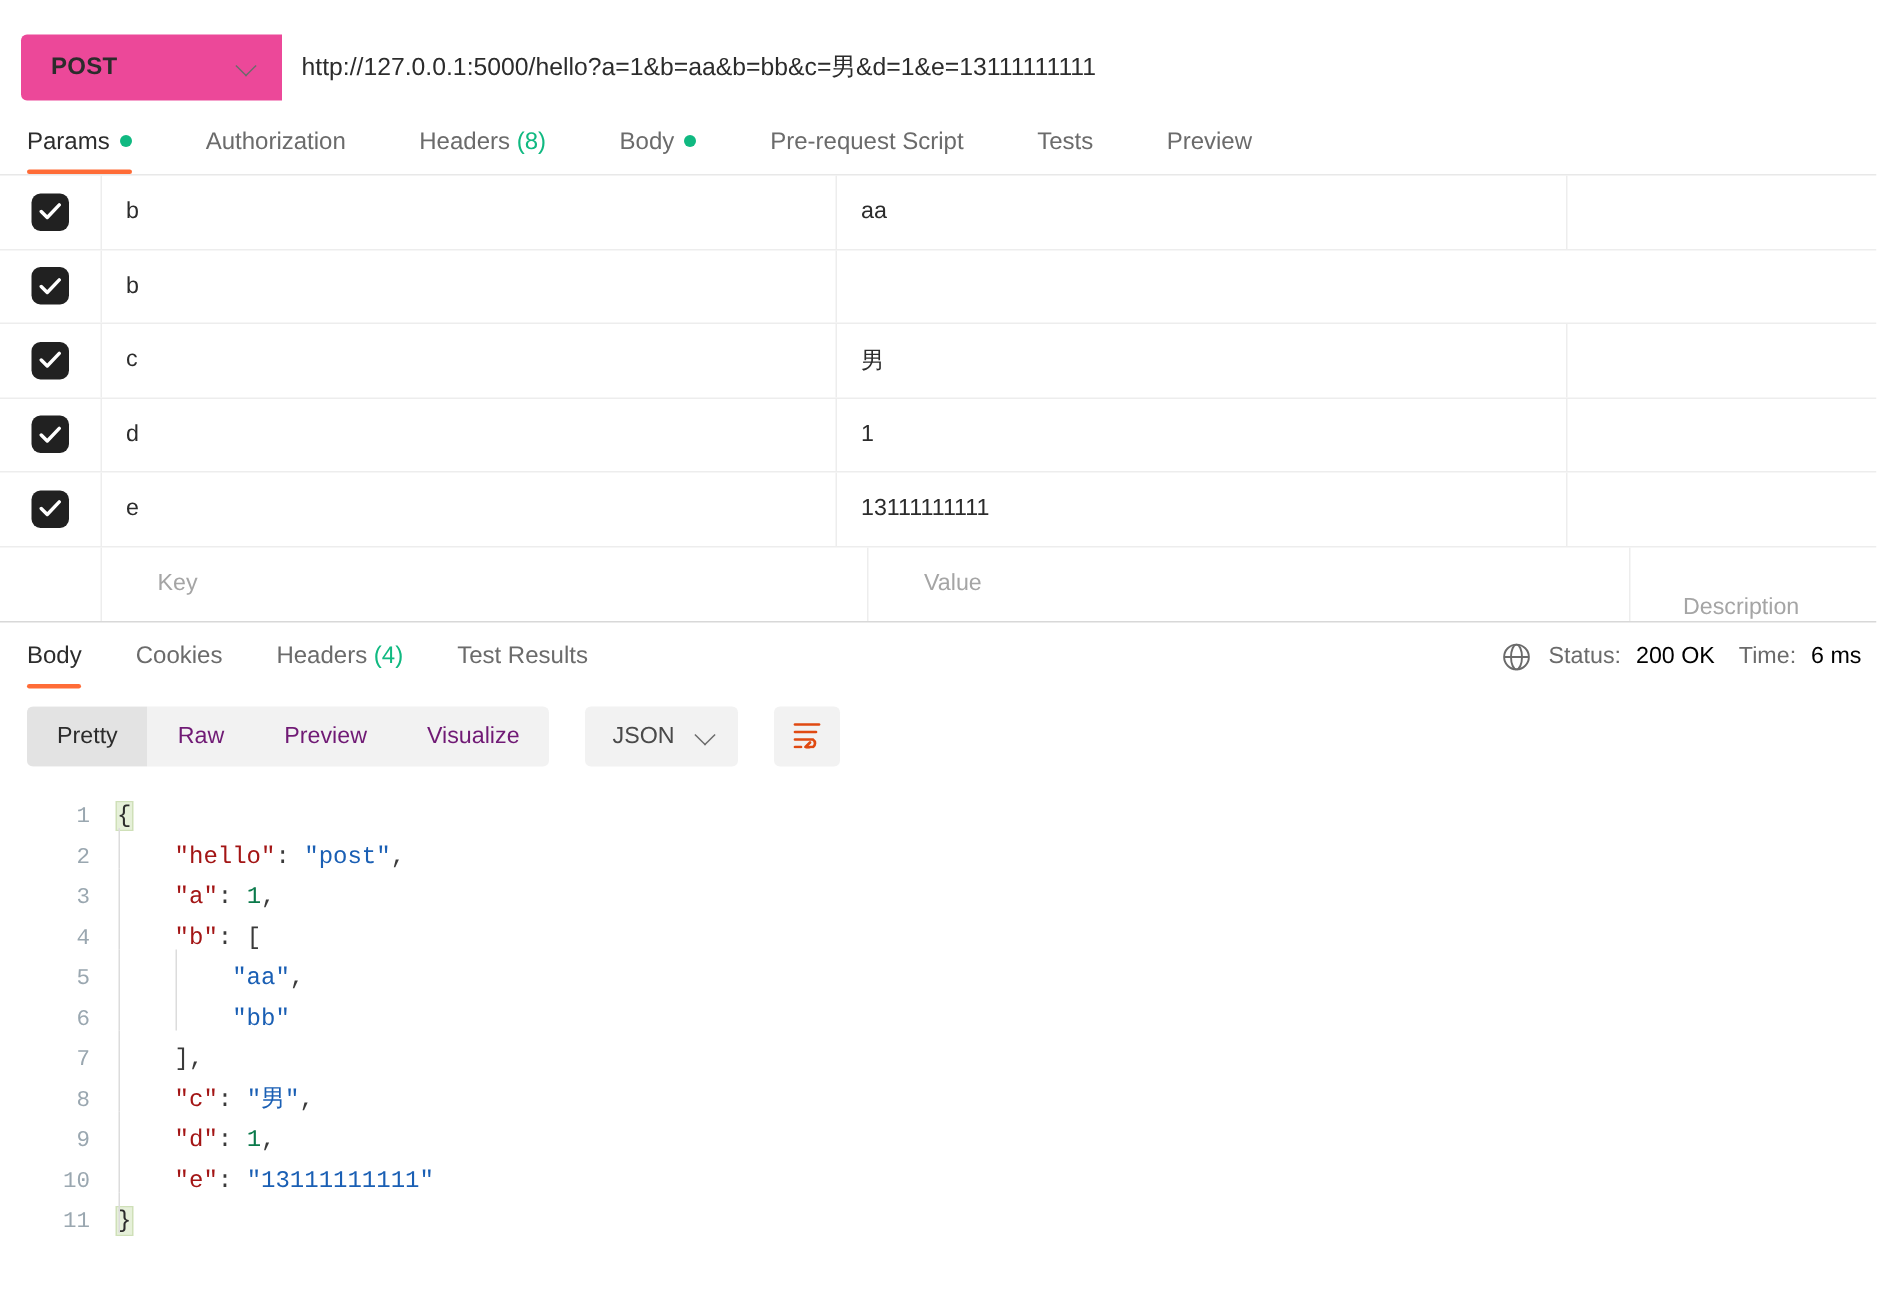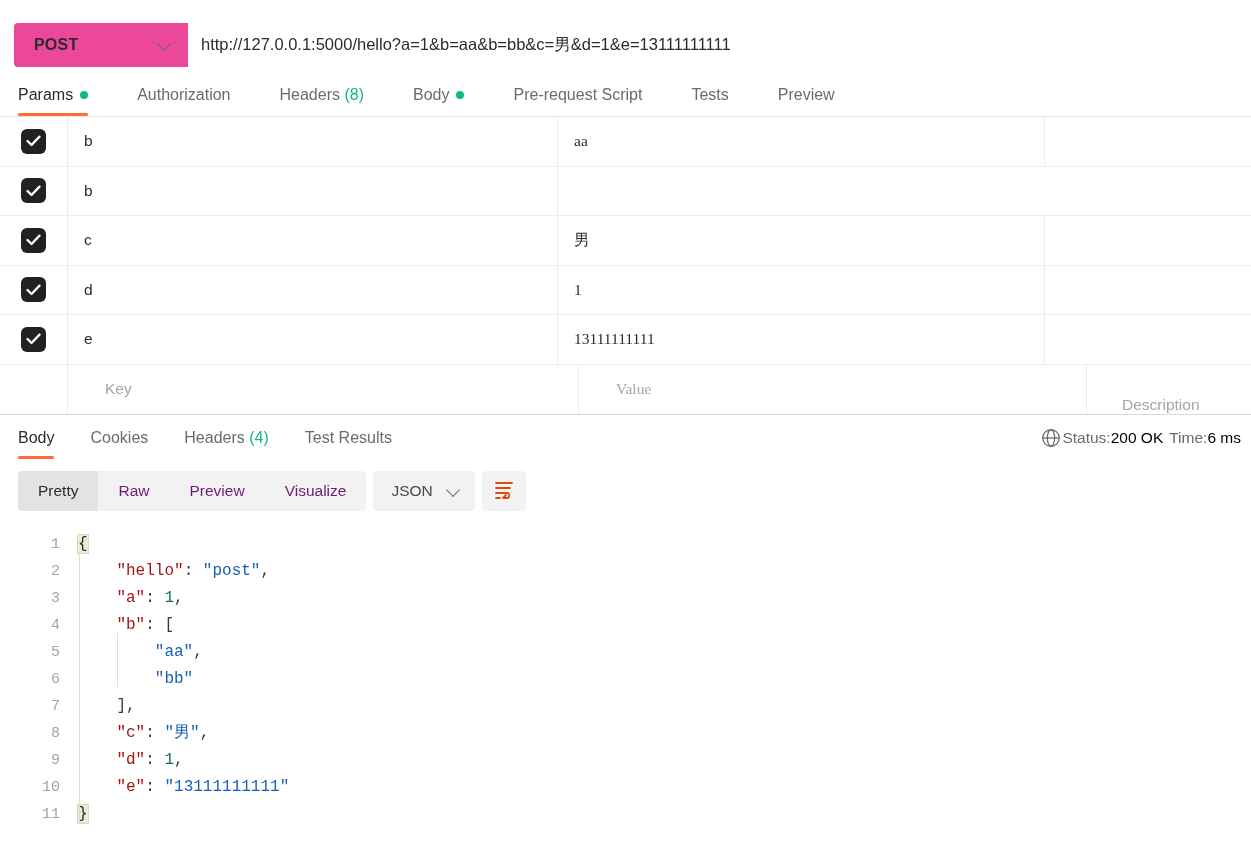--- a/index.html
+++ b/index.html
@@ -150,21 +150,20 @@
   }
   .cell-val {
     flex: 0 0 487px;
     height: 100%;
     display: flex;
     align-items: center;
     padding-left: 16px;
     font-size: 15.5px;
     border-right: 1px solid #ededed;
     cursor: text;
-    font-family: Liberation Serif, serif;
   }
   .cell-desc {
     flex: 1 1 auto;
     height: 100%;
     display: flex;
     align-items: flex-end;
     padding-left: 14px;
     font-size: 15.5px;
     cursor: text;
   }
@@ -176,31 +175,32 @@
     align-items: flex-end;
     height: 44px;
     padding-left: 18px;
     padding-right: 10px;
   }
   .resp-tabs { display: flex; align-items: flex-end; }
   .resp-meta {
     margin-left: auto;
     display: flex;
     align-items: center;
+    gap: 10px;
     padding-bottom: 10px;
     font-size: 15.5px;
     color: #6b6b6b;
   }
   .globe { width: 22px; height: 22px; display: block; }
   .ok { color: #000000; }
 
   .resp-toolbar {
     display: flex;
     padding: 12px 0 10px 18px;
-    gap: 7px;
+    gap: 24px;
   }
   .seg {
     display: flex;
     background: #f2f2f2;
     border-radius: 4px;
     overflow: hidden;
     height: 40px;
   }
   .seg-item {
     display: flex;

